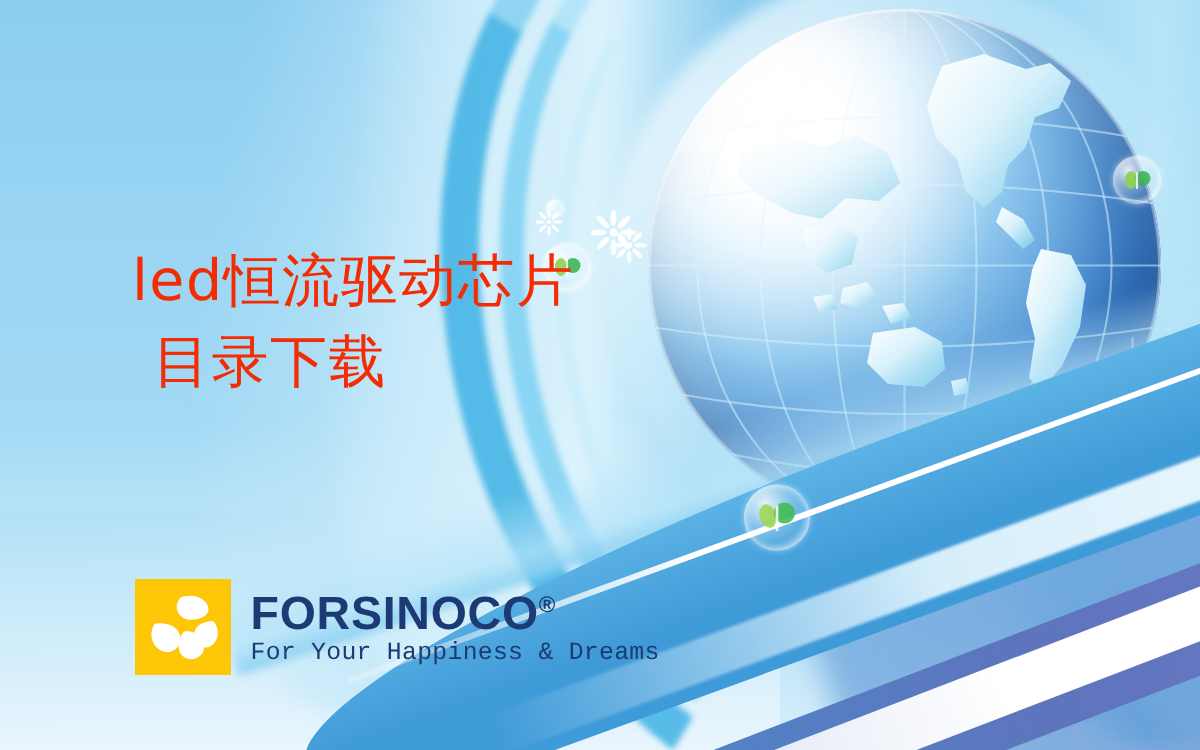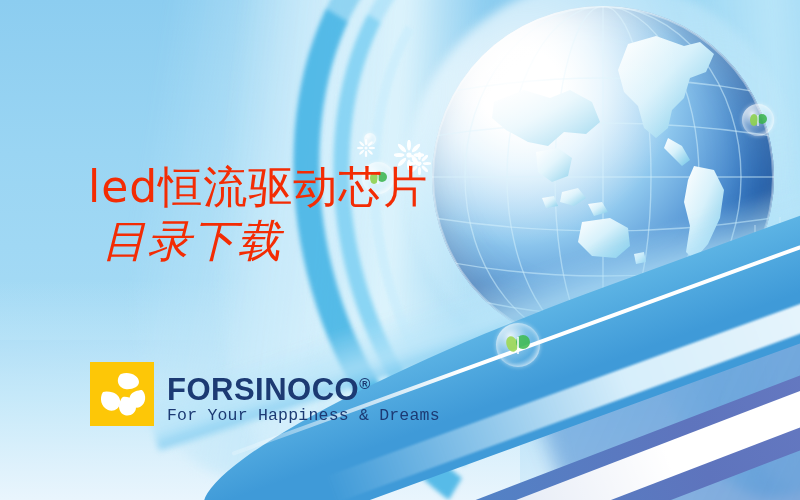--- a/index.html
+++ b/index.html
@@ -180,33 +180,33 @@
     background: radial-gradient(circle at 32% 30%, rgba(255,255,255,0.85) 0%, rgba(255,255,255,0.28) 38%, rgba(255,255,255,0.08) 62%, rgba(255,255,255,0.42) 88%, rgba(255,255,255,0.1) 100%);
     box-shadow: inset 0 0 6px rgba(255,255,255,0.9), 0 0 4px rgba(255,255,255,0.5);
   }
 
   
   #headline {
     position: absolute;
     left: 88px; top: 160px;
     color: #f32c04;
     font-family: "DejaVu Sans", sans-serif;
-    font-size: 44px;
+    font-size: 38px;
     line-height: 54px;
     letter-spacing: 1px;
     white-space: nowrap;
   }
-  #headline .line-2 { padding-left: 14px; display: block; font-style: italic; }
+  #headline .line-2 { padding-left: 14px; display: block; }
 
   
   #logo {
     position: absolute;
-    left: 70px; top: 362px;
+    left: 70px; top: 386px;
     display: flex;
-    align-items: flex-end;
+    align-items: center;
     padding-left: 20px;
   }
   #logo-mark {
     width: 64px; height: 64px;
     background: #fdc707;
     display: block;
   }
   #logo-text {
     margin-left: 13px;
     display: flex;

